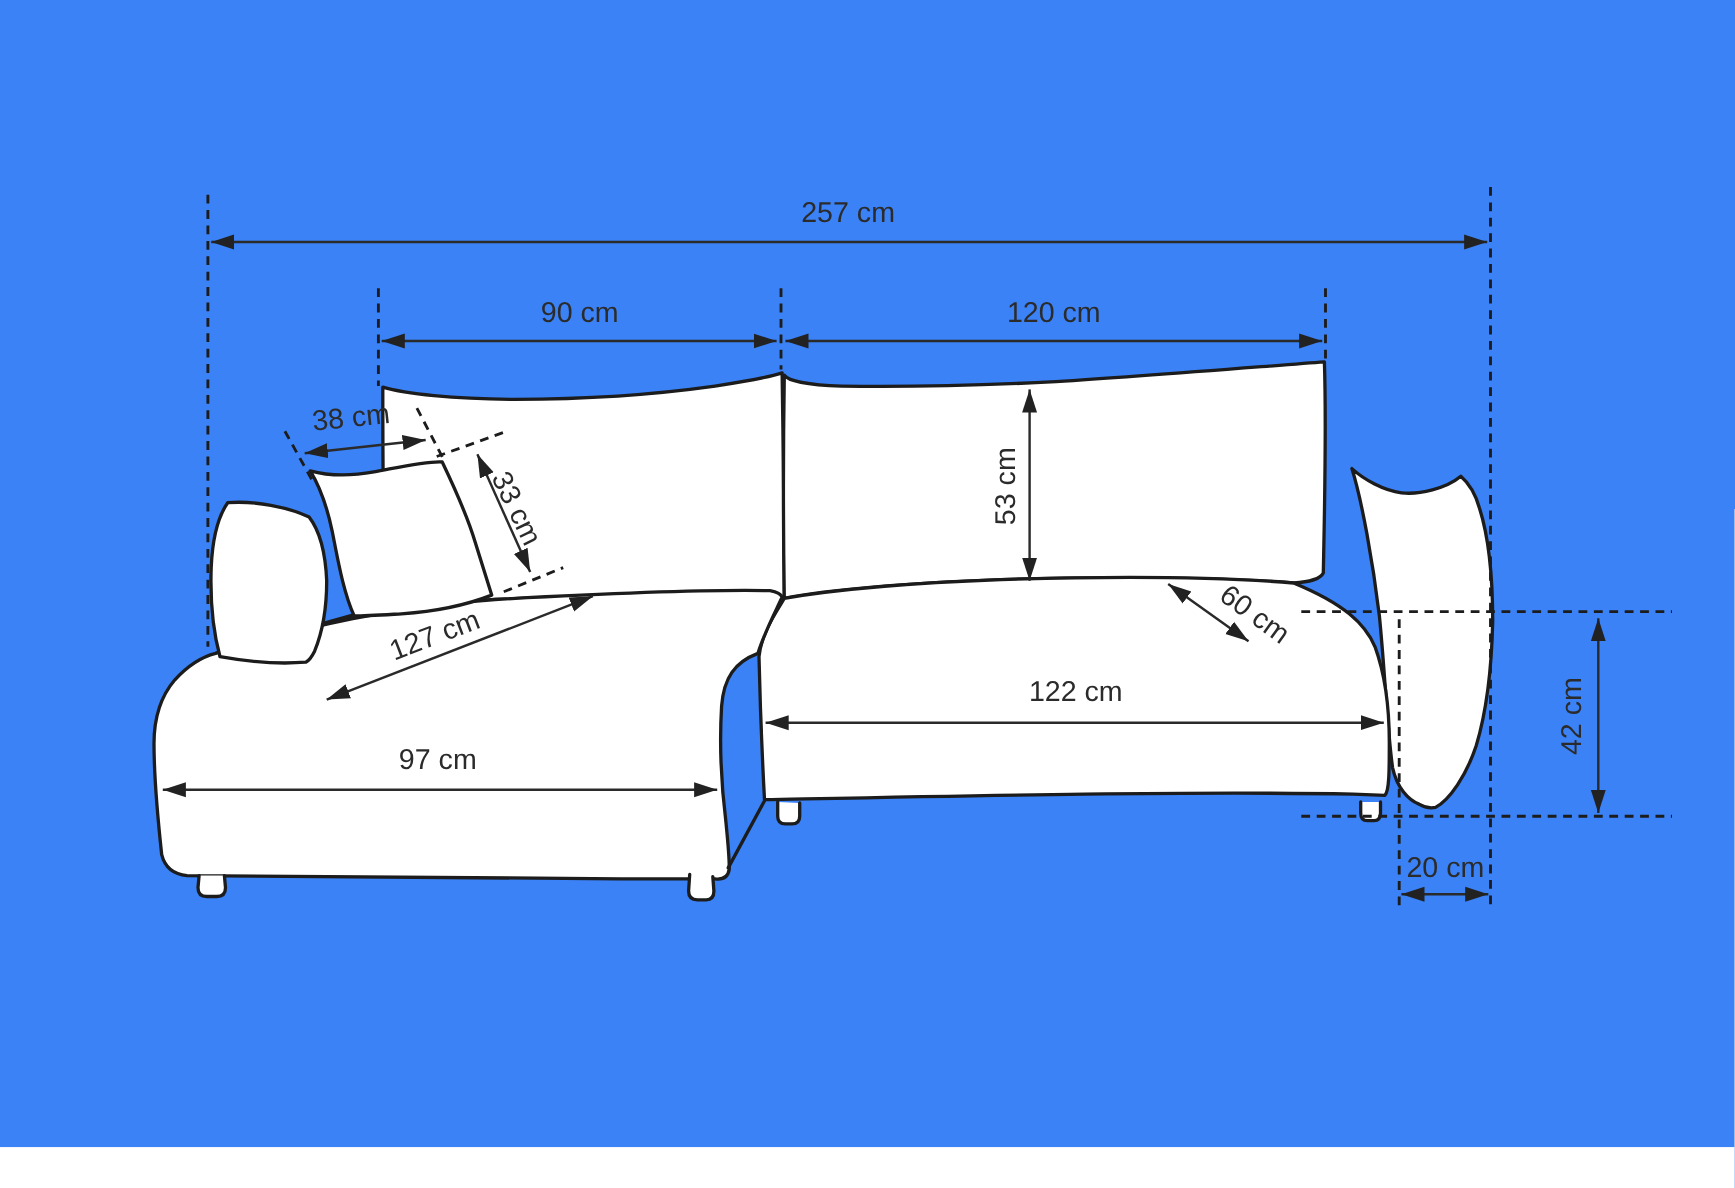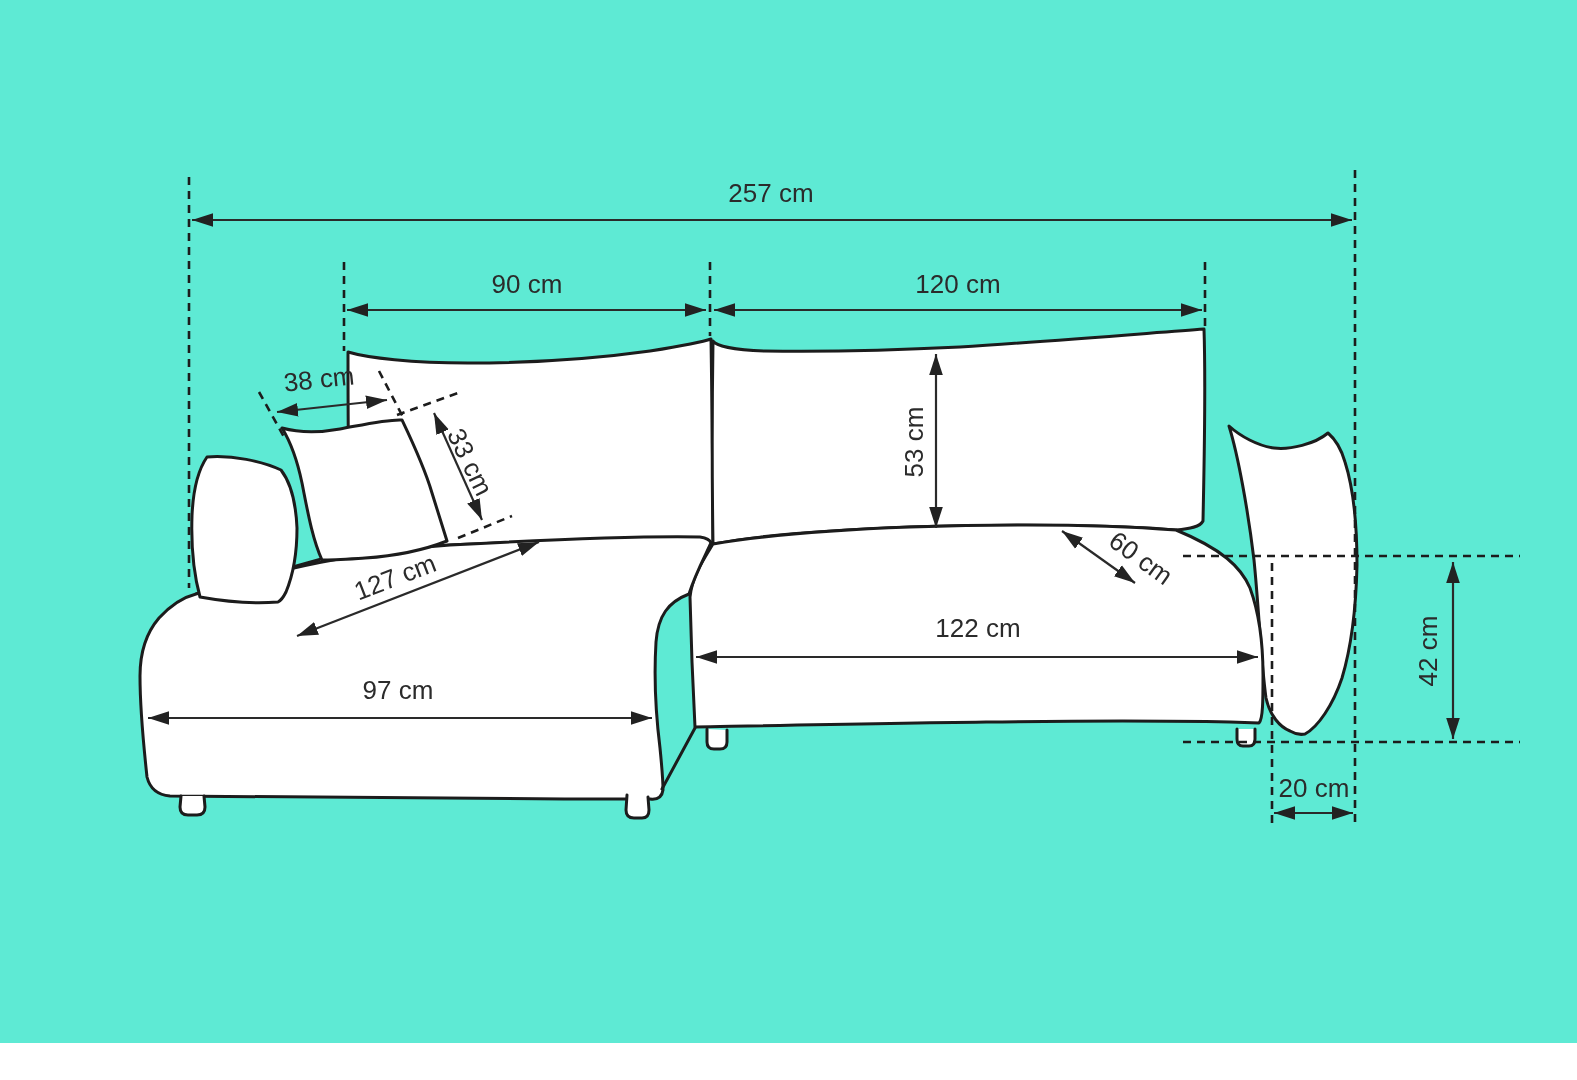--- a/index.html
+++ b/index.html
@@ -1,16 +1,16 @@
 <!DOCTYPE html>
 <html><head>
 <meta charset="utf-8">
 <style>
   html,body{margin:0;padding:0;background:#ffffff;}
-  .wrap{width:1577px;height:1043px;position:relative;background:#5eead4;overflow:hidden;}
+  .wrap{width:1577px;height:1043px;position:relative;background:#3b82f6;overflow:hidden;}
   text{font-family:"Liberation Sans",sans-serif;font-size:26px;fill:#2b2b2b;}
 </style>
 </head>
 <body>
 <div class="wrap">
 <svg width="1577" height="1080" viewBox="0 0 1577 1080">
 <defs>
   <marker id="ah" viewBox="0 -8 22 16" refX="21" refY="0" markerWidth="22" markerHeight="16" markerUnits="userSpaceOnUse" orient="auto-start-reverse">
     <path d="M0,-6.8 L21,0 L0,6.8 Z" fill="#222222"></path>
   </marker>

